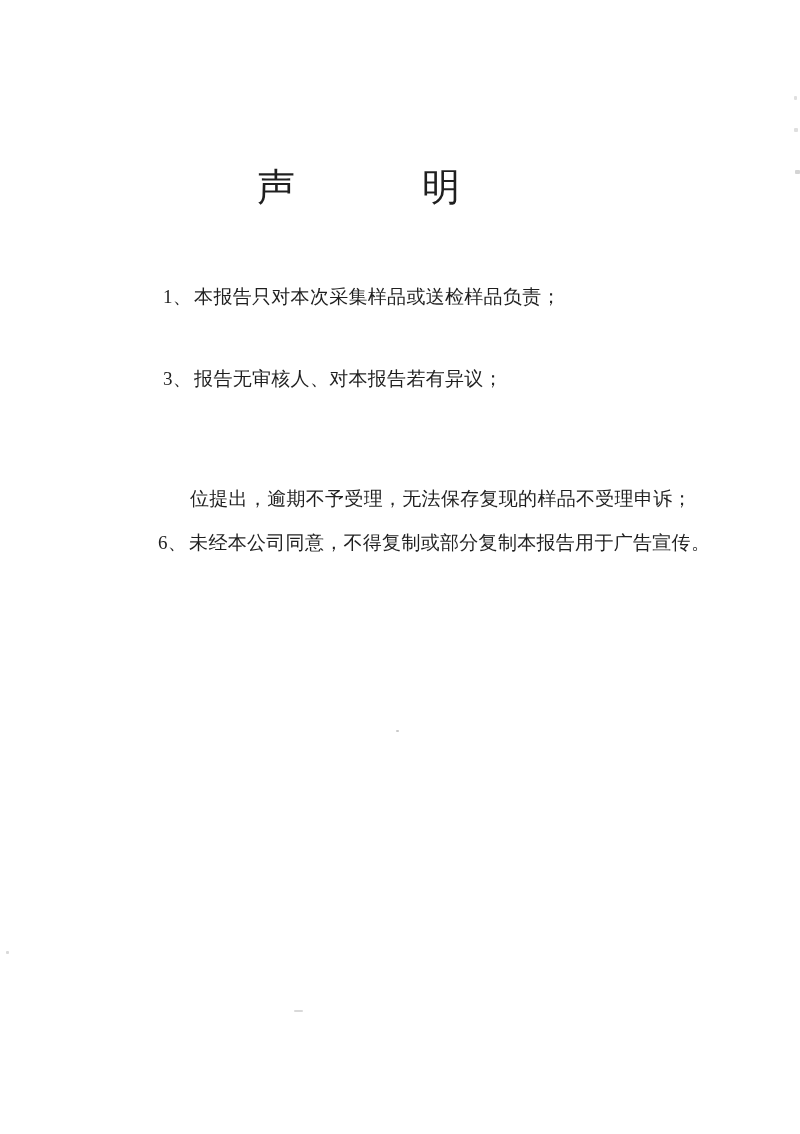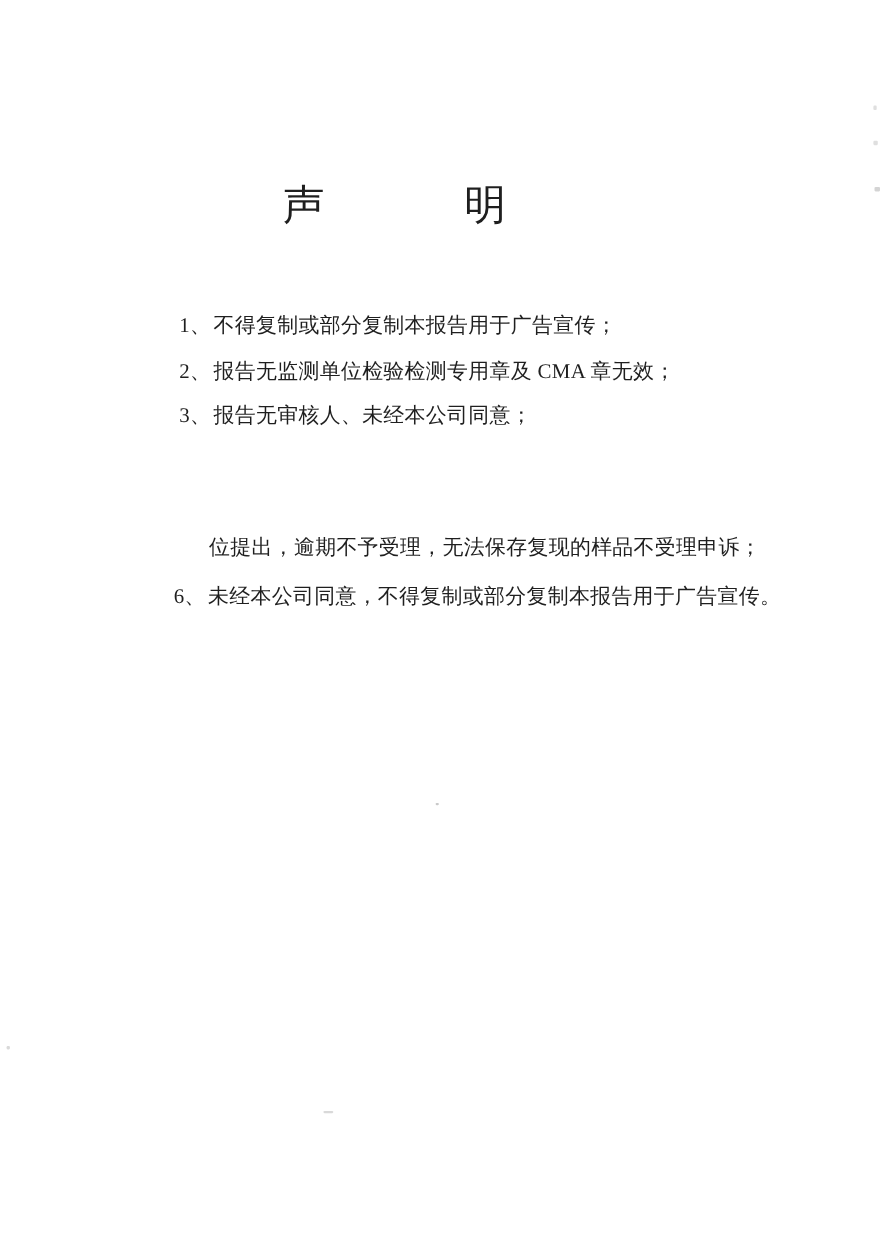--- a/index.html
+++ b/index.html
@@ -62,29 +62,26 @@
 <body>
 
 <div class="page">
 
   <div class="doc-title">
     <span>声</span>
     <span>明</span>
   </div>
 
   <div class="stmt-line row-1">
-    <span class="num">1、</span><span>不得复制或部分复制本报告用于广告宣传；</span>
+    <span class="num">1、</span><span>本报告只对本次采集样品或送检样品负责；</span>
   </div>
 
-  <div class="stmt-line row-2">
-    <span class="num">2、</span><span>报告无监测单位检验检测专用章及 CMA 章无效；</span>
-  </div>
 
   <div class="stmt-line row-3">
-    <span class="num">3、</span><span>报告无审核人、未经本公司同意；</span>
+    <span class="num">3、</span><span>报告无审核人、对本报告若有异议；</span>
   </div>
 
 
 
   <div class="stmt-line row-5b">
     <span>位提出，逾期不予受理，无法保存复现的样品不受理申诉；</span>
   </div>
 
   <div class="stmt-line row-6">
     <span class="num">6、</span><span>未经本公司同意，不得复制或部分复制本报告用于广告宣传。</span>

